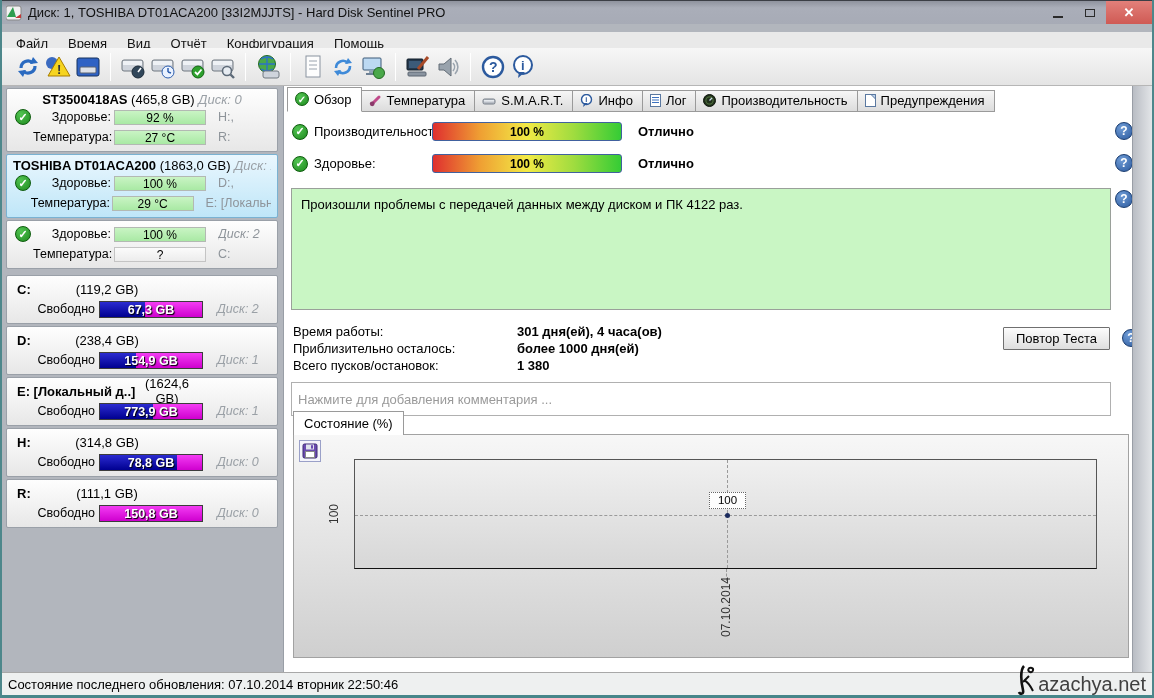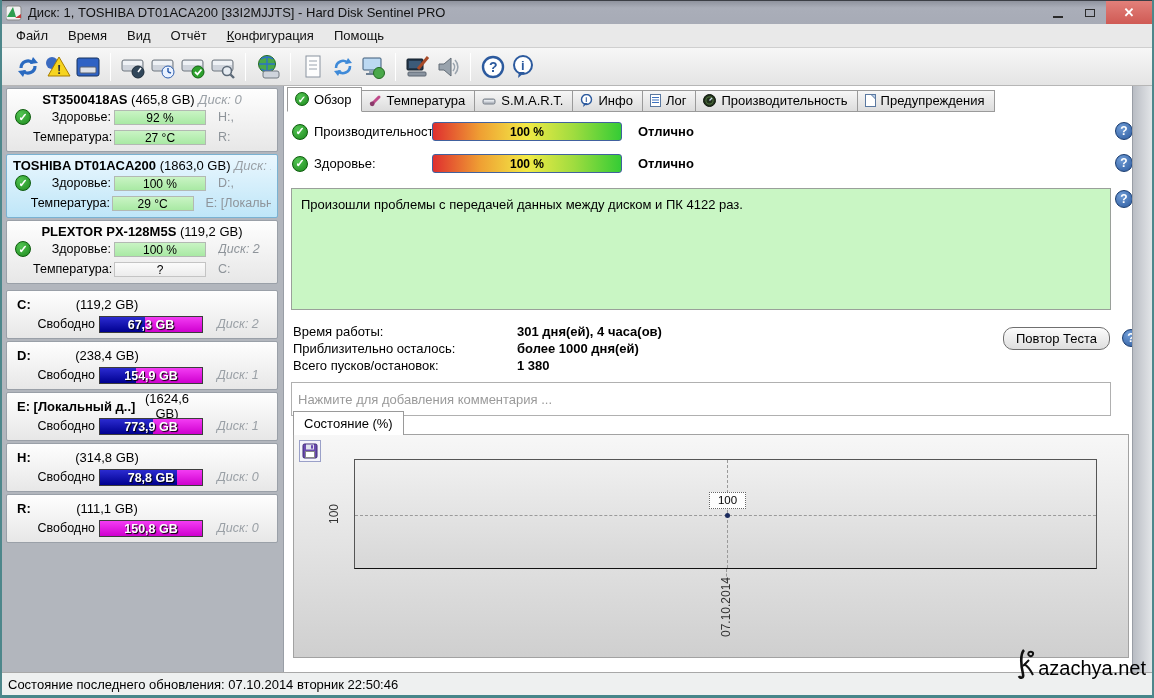--- a/index.html
+++ b/index.html
@@ -13,21 +13,21 @@
     display:flex; align-items:center; }
   #app-icon { width:16px; height:16px; margin:0 6px 0 4px; }
   #title-text { font-size:13px; color:#111; white-space:nowrap; }
   #win-controls { margin-left:auto; display:flex; align-items:stretch; height:100%; }
   .win-btn { width:32px; display:flex; align-items:center; justify-content:center; cursor:default; }
   .glyph-min { width:10px; border-bottom:2px solid #2a2a2a; margin-top:8px; }
   .glyph-max { width:10px; height:8px; border:1.5px solid #2a2a2a; }
   #close-btn { width:46px; background:linear-gradient(#e2807a,#cf5a54); color:#fff; font-size:13px; font-weight:bold; }
 
   
-  #menubar { position:absolute; left:0; top:24px; right:0; height:24px; background:#e9e9e9;
+  #menubar { position:absolute; left:0; top:32px; right:0; height:24px; background:#e9e9e9;
     border-bottom:1px solid #cfcfcf; display:flex; align-items:center; padding-left:4px; }
   .menu-item { font-size:13px; color:#111; padding:3px 10px; }
   .u-first::first-letter { text-decoration:underline; }
 
   
   #toolbar { position:absolute; left:0; top:48px; right:0; height:38px;
     background:linear-gradient(#f7f7f7,#e4e4e4); border-bottom:1px solid #b6b6b6;
     display:flex; align-items:center; padding-left:6px; }
   .tb-group { display:flex; align-items:center; padding:0 5px; }
   .tb-sep { width:1px; height:28px; background:#bdbdbd; border-right:1px solid #fff; margin:0 2px; }
@@ -90,21 +90,21 @@
   .ov-status { font-size:13px; font-weight:bold; margin-left:16px; }
 
   #message-box { position:absolute; left:7px; top:102px; width:820px; height:122px; background:#c9f6c4;
      border:1px solid #9aa09a; padding:7px 9px; font-size:13px; line-height:17px; }
   #message-line2 { font-weight:bold; margin-top:17px; }
 
   .stat-row { position:absolute; left:9px; display:flex; font-size:13px; height:17px; align-items:center; }
   .stat-label { width:180px; }
   .stat-value { font-weight:bold;margin-left:44px; }
   #retest-btn { position:absolute; left:719px; top:241px; width:107px; height:23px;
-     background:linear-gradient(#fcfcfc,#dedede); border:1px solid #6f6f6f; border-radius:10px;
+     background:linear-gradient(#fcfcfc,#dedede); border:1px solid #6f6f6f; border-radius:1px;
      font-size:13px; display:flex; align-items:center; justify-content:center; }
   #comment-input { position:absolute; left:7px; top:296px; width:820px; height:21px; border:1px solid #b0b0b0;
      font-size:13px; color:#9a9a9a; padding:16px 6px; font-family:"Liberation Sans",sans-serif; }
   #comment-input::placeholder { color:#9a9a9a; opacity:1; }
 
   
   #chart-tab { position:absolute; left:9px; top:325px; height:24px; background:#fff;
      border:1px solid #9a9a9a; border-bottom:none; font-size:13px; padding:4px 10px 0 10px; z-index:2; }
   #chart-panel { position:absolute; left:9px; top:348px; width:836px; height:224px;
      background:linear-gradient(#f7f7f7,#cfcfcf); border:1px solid #a2a2a2; }
@@ -119,21 +119,21 @@
   #point-label { position:absolute; left:354px; top:32px; width:37px; height:17px; background:#fdfdfd;
      border:1px dotted #666; font-size:11.5px; text-align:center; line-height:15px; }
   .rot { transform:rotate(-90deg); transform-origin:center; font-size:12px; color:#333; text-align:center; white-space:nowrap; }
   #ytick { position:absolute; left:20px; top:72px; width:40px; height:14px; }
   #xdate { position:absolute; left:397px; top:165px; width:70px; height:14px; }
 
   
   #statusbar { position:absolute; left:0; right:0; bottom:3px; height:23px; background:#eef0f0;
      border-top:1px solid #a8a8a8; display:flex; align-items:center; font-size:13px; padding-left:6px; }
   #bottom-edge { position:absolute; left:0; right:0; bottom:0; height:3px; background:#47868a; }
-  #watermark { position:absolute; right:6px; bottom:18px; display:flex; align-items:flex-end; font-size:20px; color:#000000;text-align:center; }
+  #watermark { position:absolute; right:6px; bottom:2px; display:flex; align-items:flex-end; font-size:20px; color:#404040;text-align:center; }
   #watermark svg { margin-right:-2px; }
 
   svg text { font-family:"Liberation Sans",sans-serif; }
 </style>
 </head>
 <body>
 
 <div id="window">
 
   <div id="titlebar">
@@ -331,21 +331,20 @@
         </div>
         <div class="d-row">
           <span class="icon-cell"></span>
           <span class="d-label">Температура:</span>
           <span class="chip">29 °C</span>
           <span class="d-right">E: [Локальнь</span>
         </div>
       </div>
 
       <div class="card">
-        <div class="card-head"><b>PLEXTOR PX-128M5S</b> <span>(119,2 GB)</span></div>
         <div class="d-row">
           <span class="icon-cell">
               <span class="chk">✓</span>
             </span>
           <span class="d-label">Здоровье:</span>
           <span class="chip">100 %</span>
           <span class="d-right disk-it">Диск: 2</span>
         </div>
         <div class="d-row">
           <span class="icon-cell"></span>

